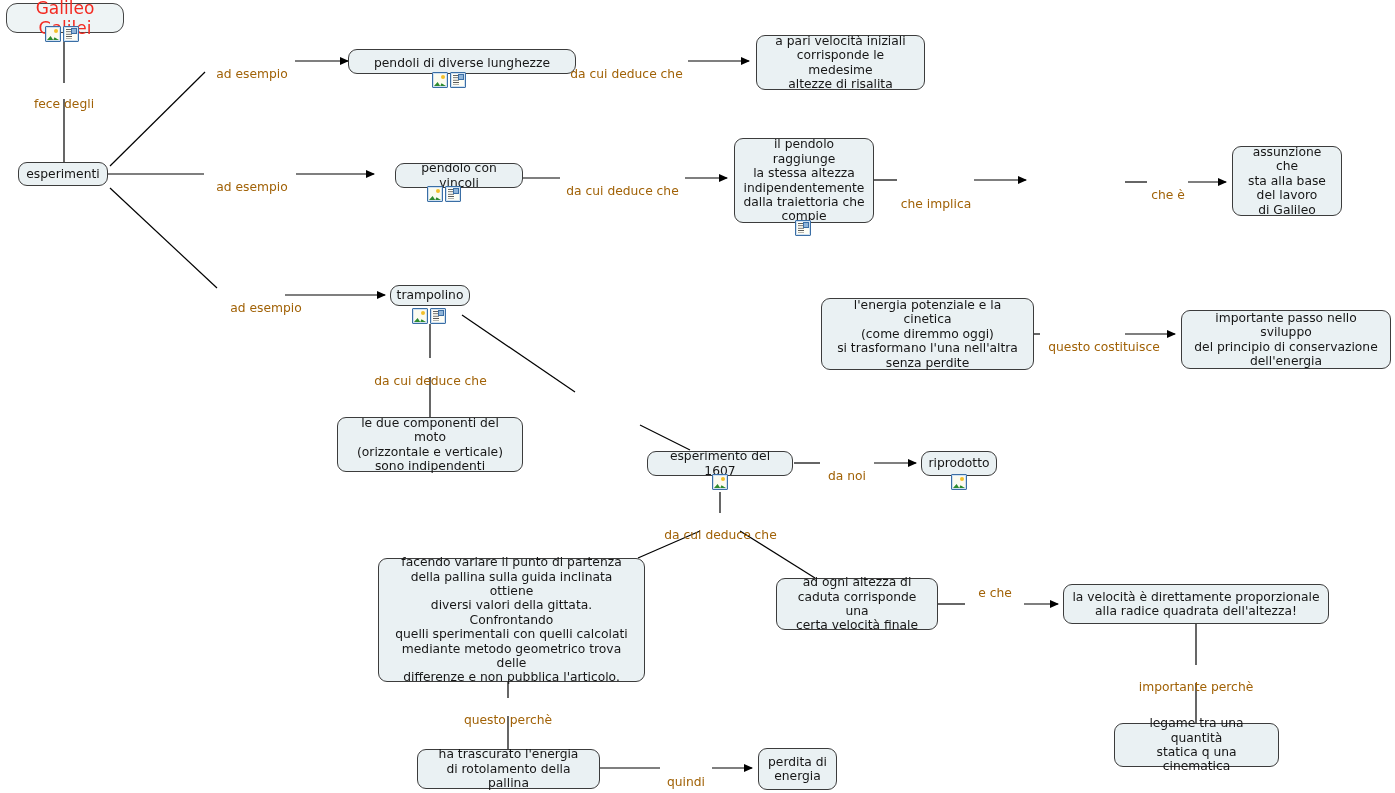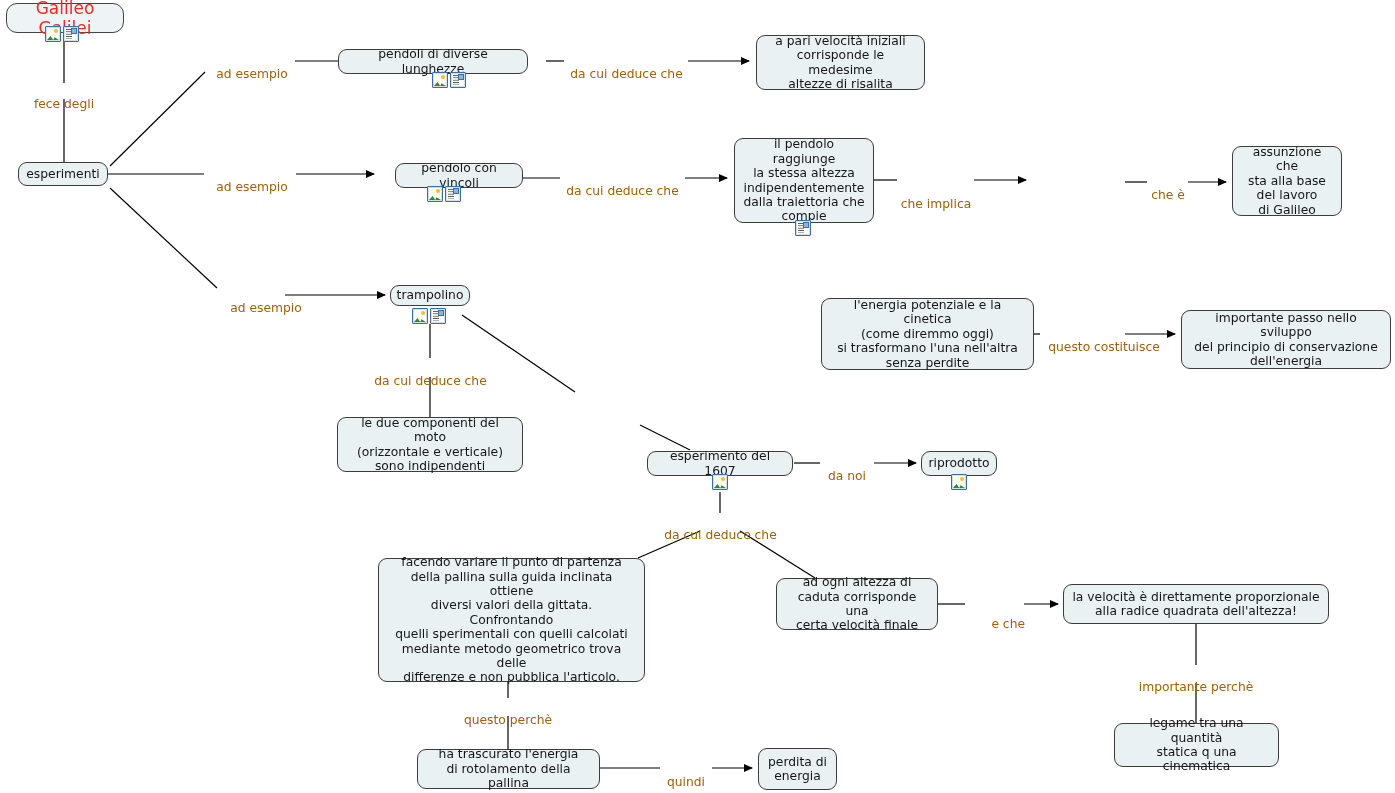--- a/index.html
+++ b/index.html
@@ -156,21 +156,21 @@
   </div>
   <div class="icons" style="left:45px;top:26px;">
     <span class="ic pic"></span>
     <span class="ic doc"></span>
   </div>
 
   <div class="node" style="left:18px;top:162px;width:90px;height:24px;">
     <span>esperimenti</span>
   </div>
 
-  <div class="node" style="left:338px;top:49px;width:190px;height:25px;">
+  <div class="node" style="left:348px;top:49px;width:228px;height:25px;align-items:flex-end;">
     <span>pendoli di diverse lunghezze</span>
   </div>
   <div class="icons" style="left:432px;top:72px;">
     <span class="ic pic"></span>
     <span class="ic doc"></span>
   </div>
 
   <div class="node" style="left:756px;top:35px;width:169px;height:55px;">
     <span>a pari velocità iniziali
 corrisponde le medesime
@@ -322,21 +322,21 @@
   </div>
 
   <div class="edge-label" style="left:820px;top:455px;width:54px;">
     <span>da noi</span>
   </div>
 
   <div class="edge-label" style="left:658px;top:514px;width:125px;">
     <span>da cui deduce che</span>
   </div>
 
-  <div class="edge-label" style="left:965px;top:603px;width:60px;text-align:right;">
+  <div class="edge-label" style="left:965px;top:572px;width:60px;">
     <span>e che</span>
   </div>
 
   <div class="edge-label" style="left:1133px;top:666px;width:126px;">
     <span>importante perchè</span>
   </div>
 
   <div class="edge-label" style="left:445px;top:699px;width:126px;">
     <span>questo perchè</span>
   </div>

